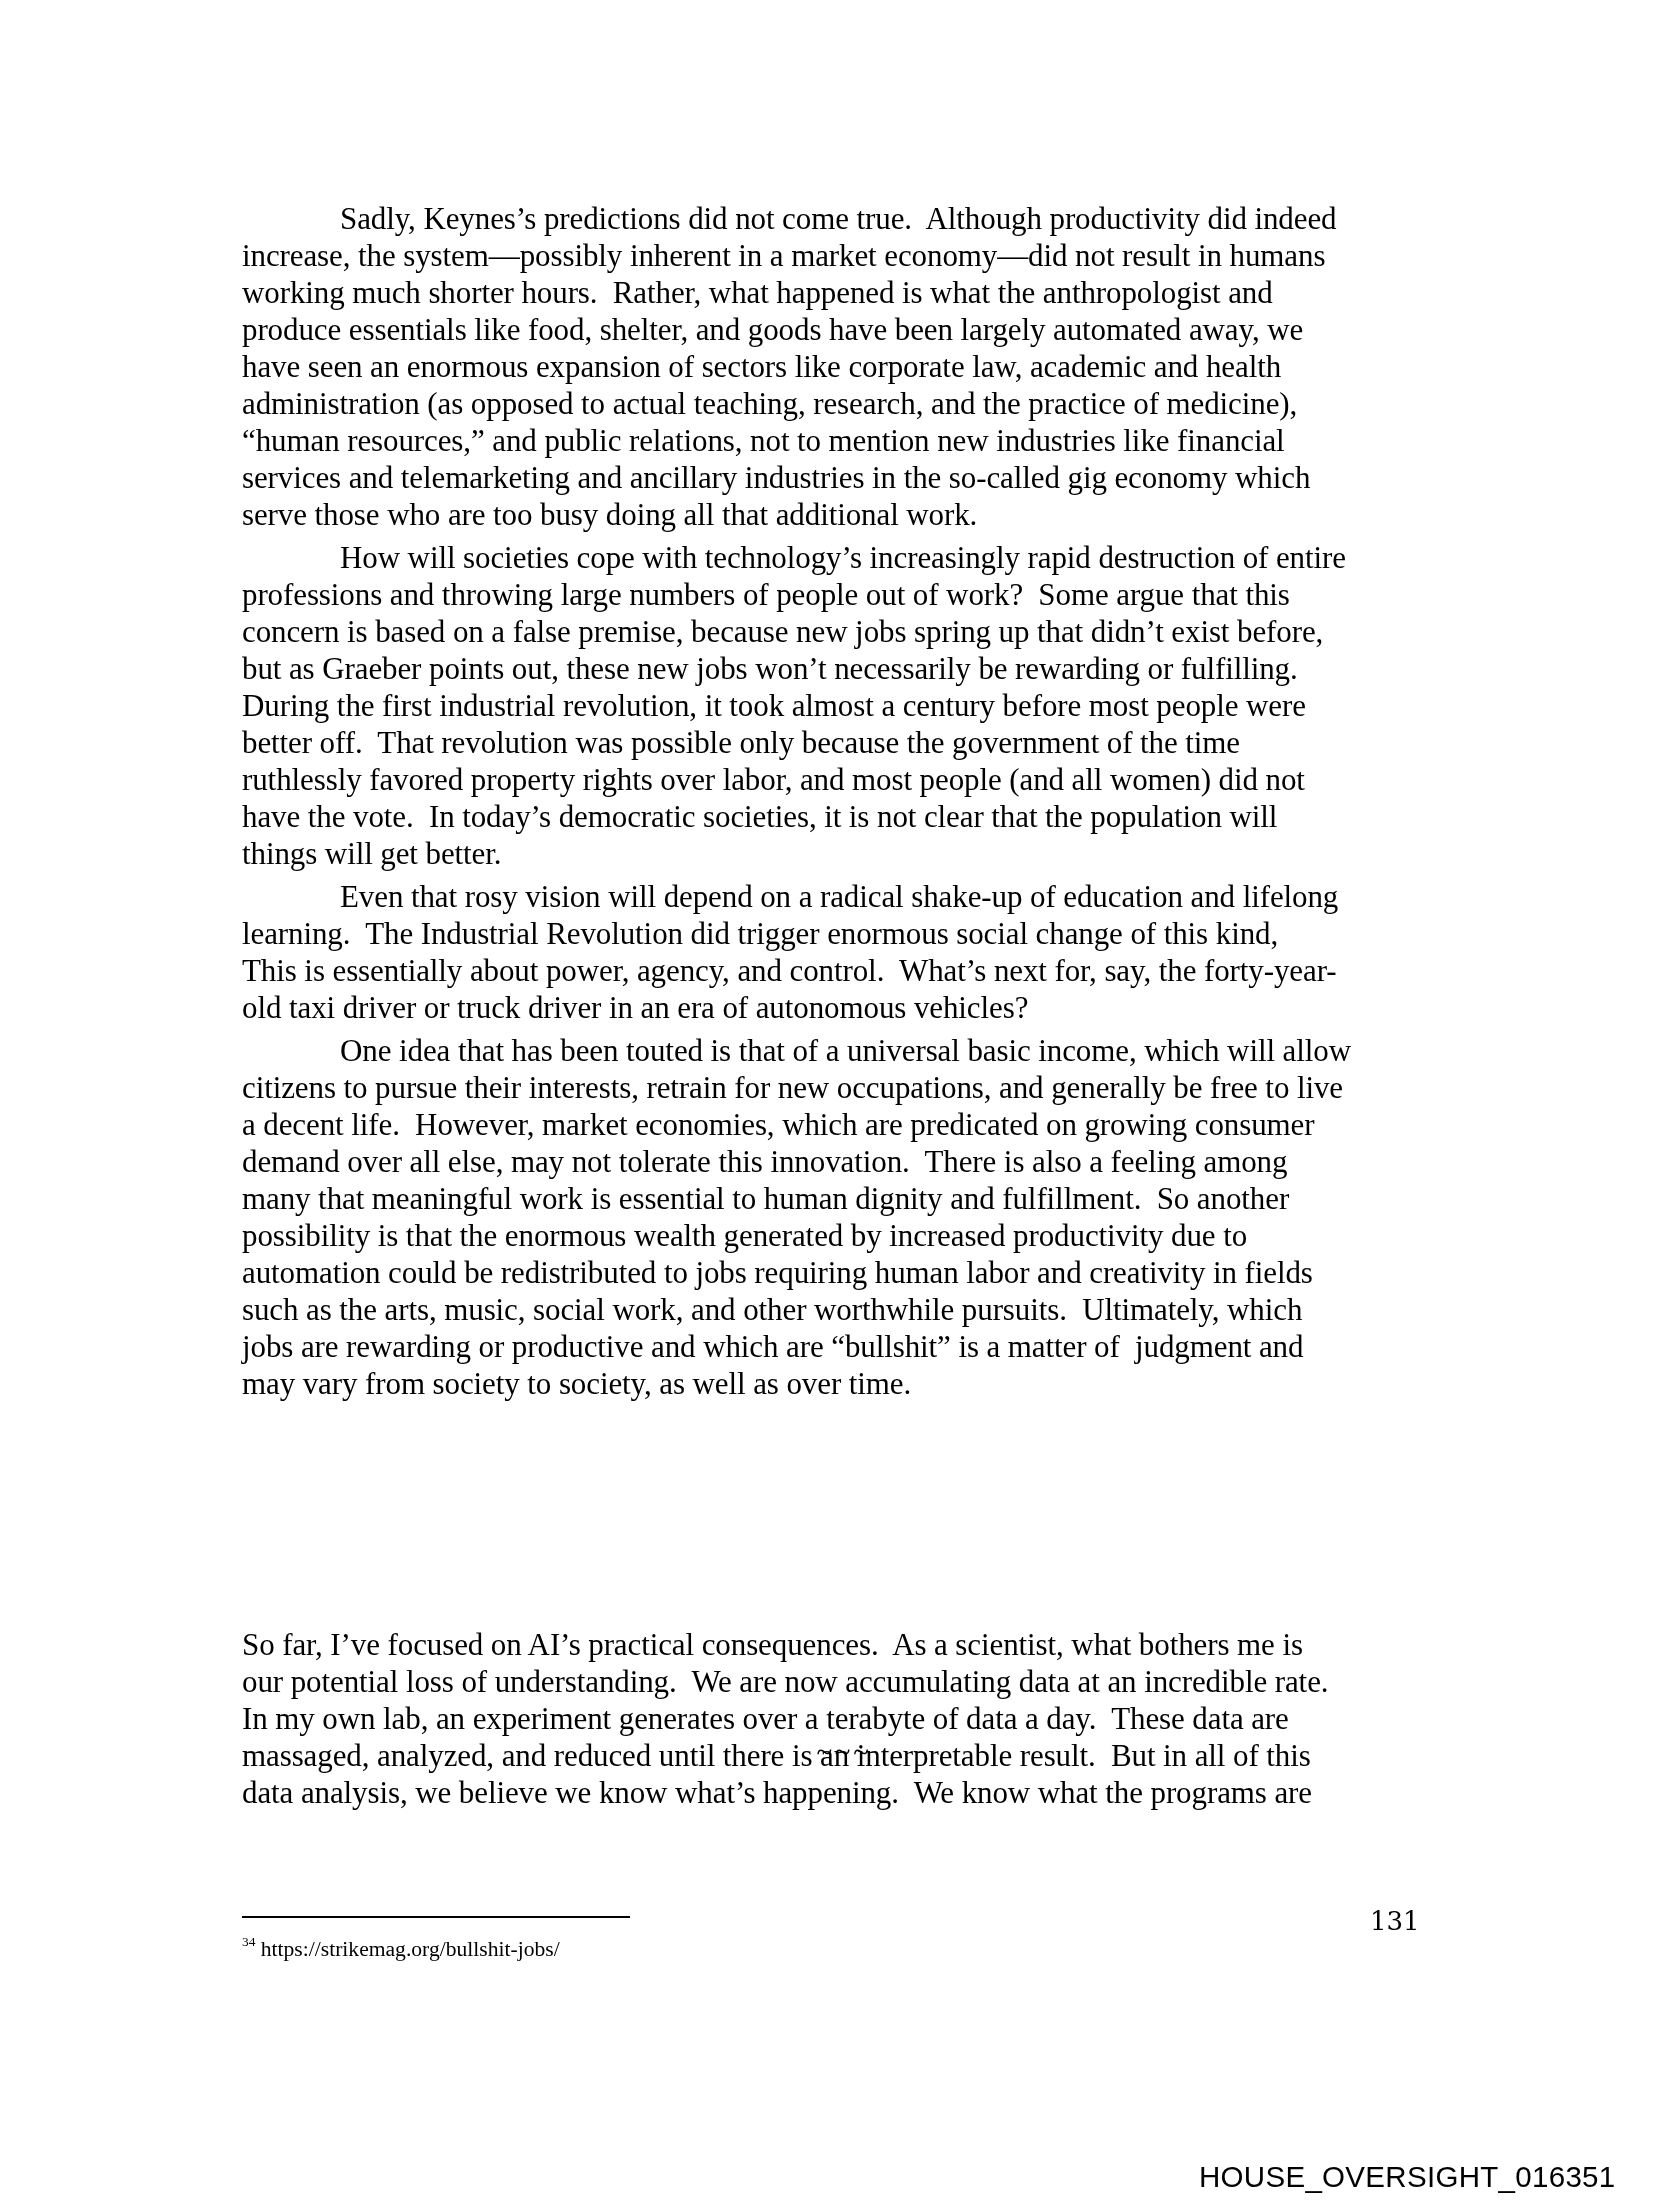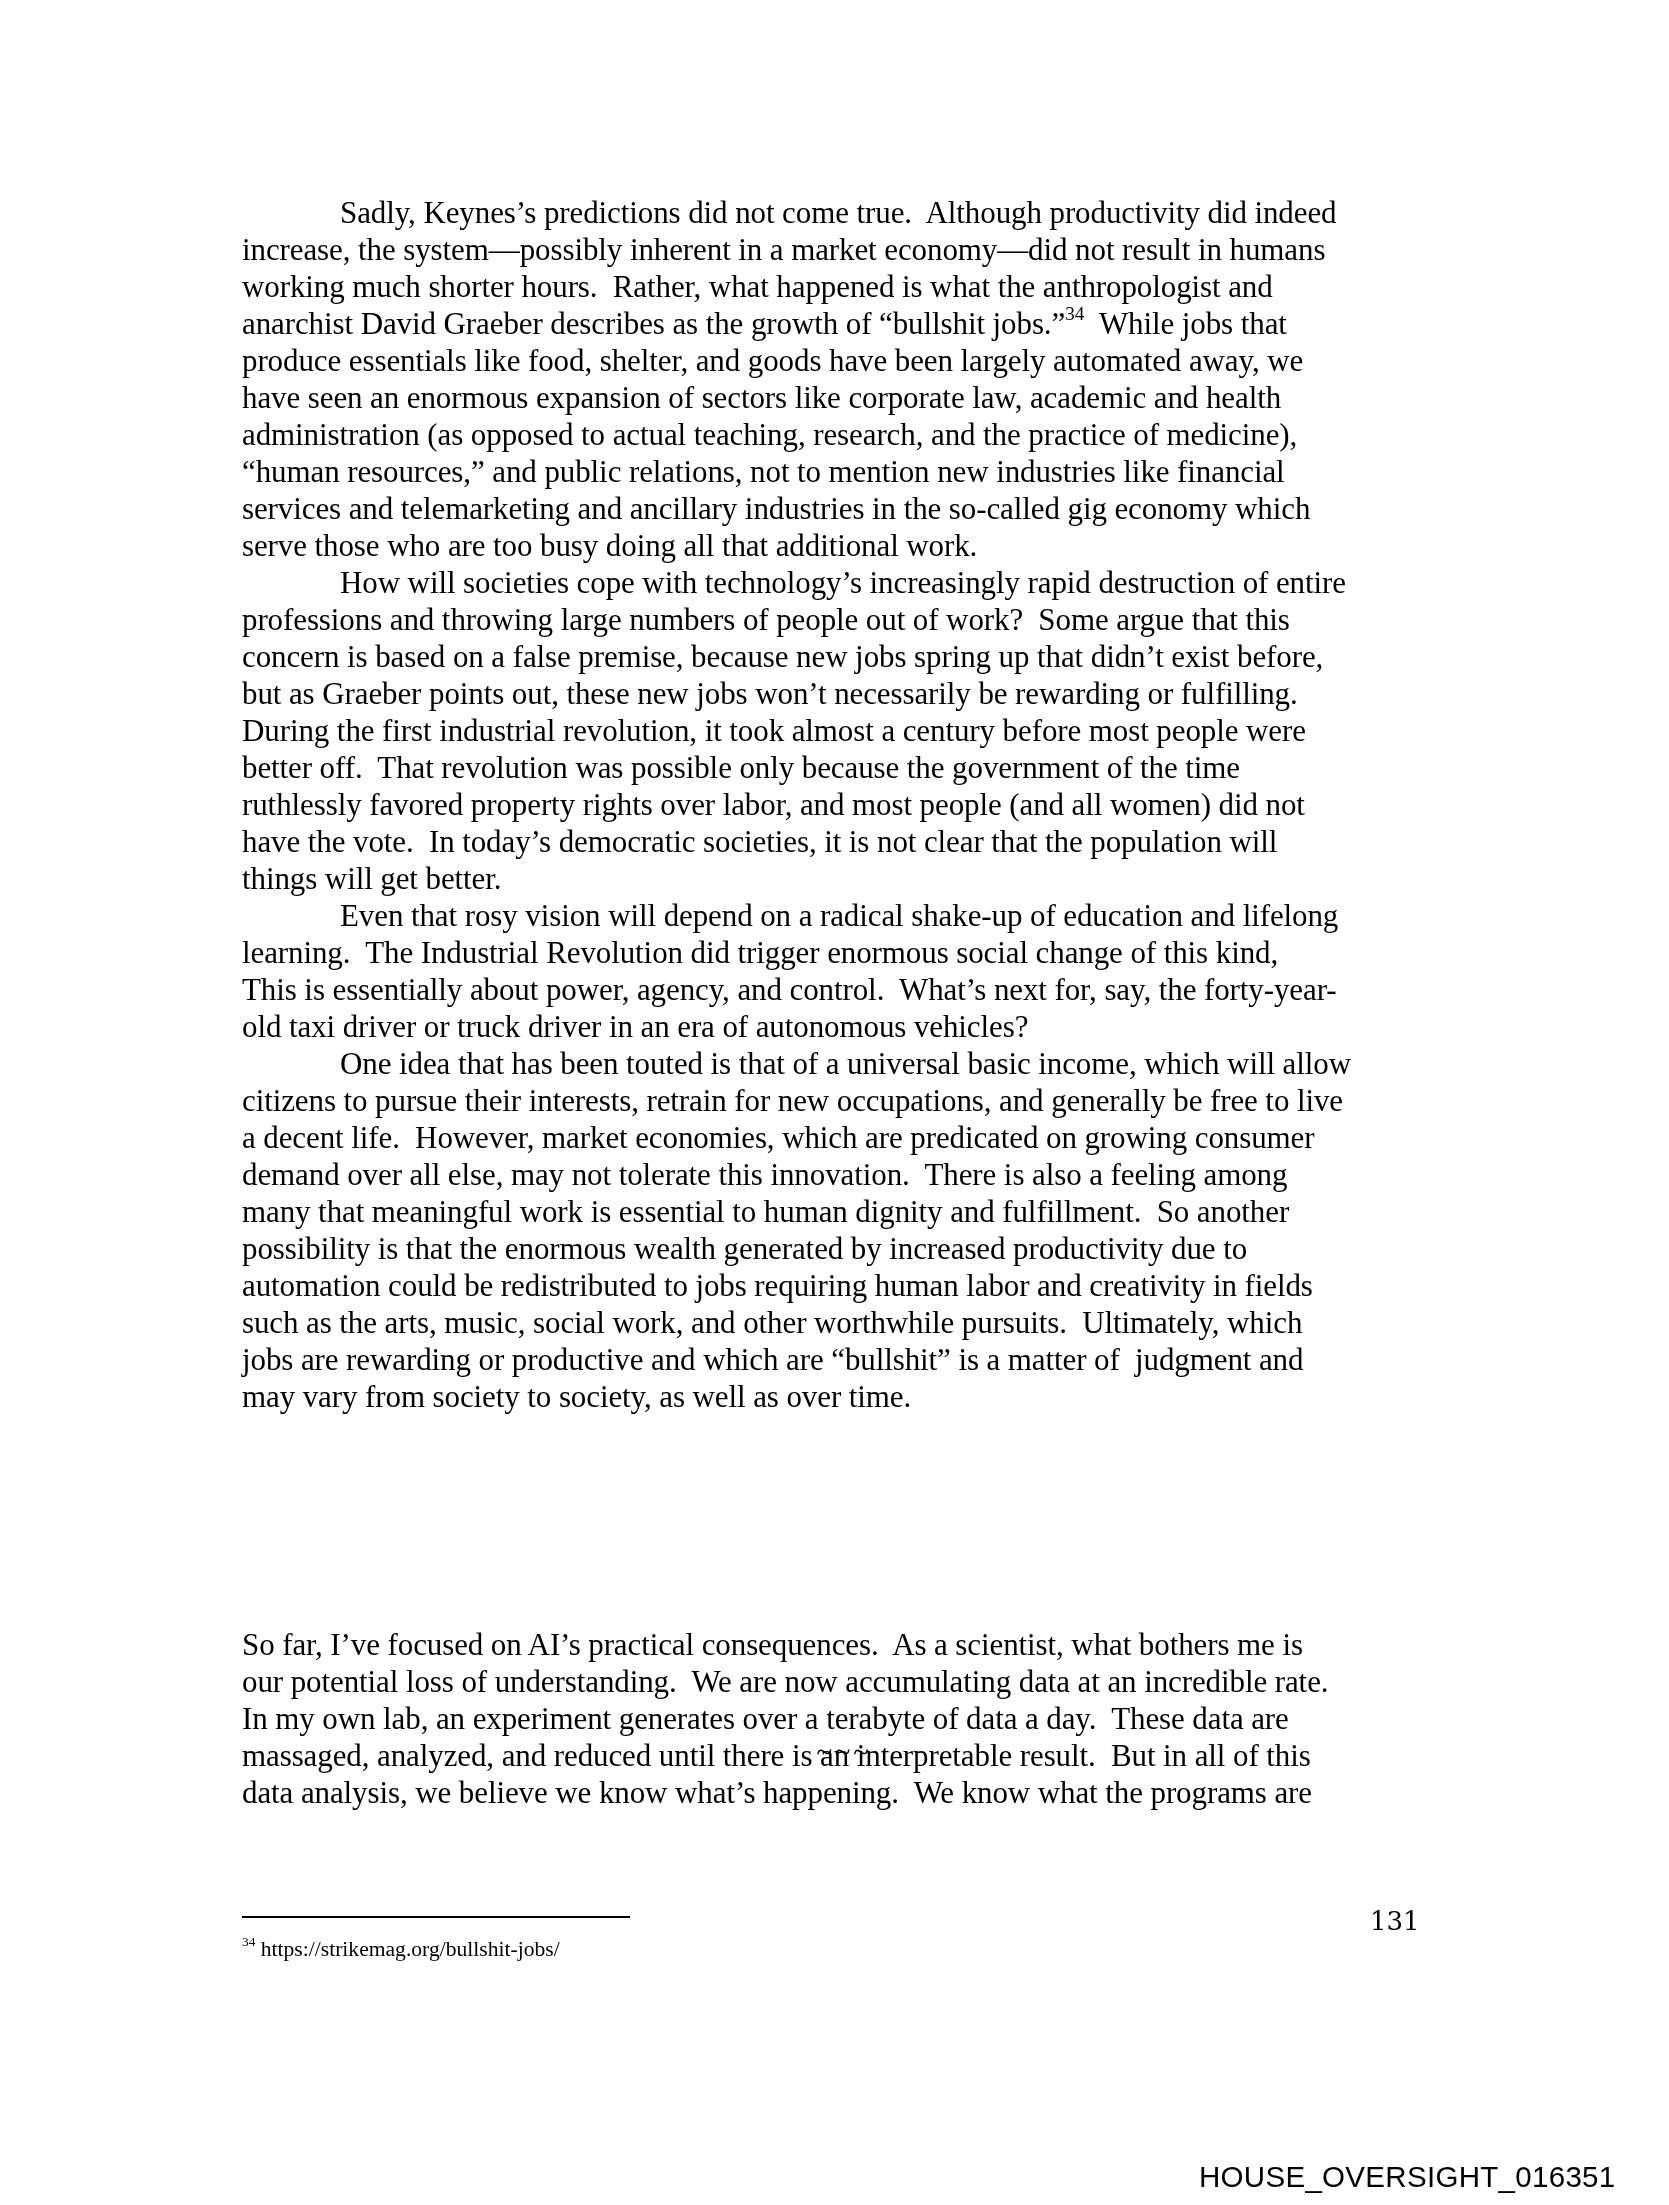--- a/index.html
+++ b/index.html
@@ -23,20 +23,21 @@
       font-size: 31px;
       line-height: 37px;
       letter-spacing: -0.1px;
     }
     .para .line {
       display: block;
       white-space: pre;
     }
     .para .line.indent {
       padding-left: 98px;
+      margin-top: 6px;
     }
     .para sup, .footnote sup {
       font-size: 0.62em;
       line-height: 0;
       position: relative;
       top: -0.15em;
     }
     .separator {
       position: absolute;
       left: 0;
@@ -95,21 +96,20 @@
   </style>
 </head>
 <body>
 
 <div class="page-body">
 
   <div class="para">
     <span class="line indent">Sadly, Keynes’s predictions did not come true.  Although productivity did indeed</span>
     <span class="line">increase, the system—possibly inherent in a market economy—did not result in humans</span>
     <span class="line">working much shorter hours.  Rather, what happened is what the anthropologist and</span>
-    <span class="line"><span>anarchist David Graeber describes as the growth of “bullshit jobs.”</span><sup>34</sup><span>  While jobs that</span></span>
     <span class="line">produce essentials like food, shelter, and goods have been largely automated away, we</span>
     <span class="line">have seen an enormous expansion of sectors like corporate law, academic and health</span>
     <span class="line">administration (as opposed to actual teaching, research, and the practice of medicine),</span>
     <span class="line">“human resources,” and public relations, not to mention new industries like financial</span>
     <span class="line">services and telemarketing and ancillary industries in the so-called gig economy which</span>
     <span class="line">serve those who are too busy doing all that additional work.</span>
   </div>
 
   <div class="para">
     <span class="line indent">How will societies cope with technology’s increasingly rapid destruction of entire</span>

